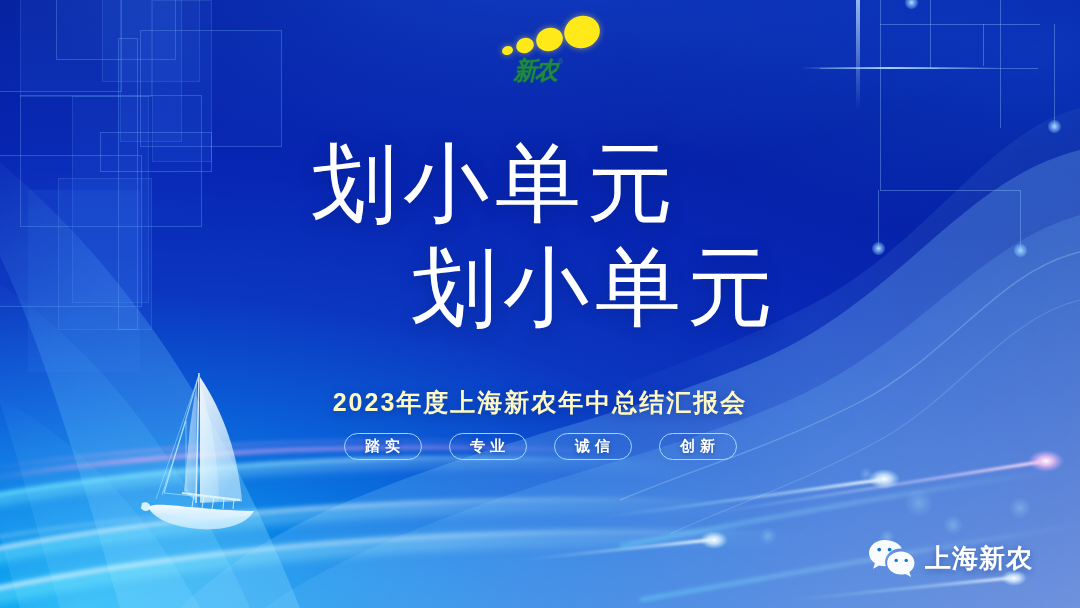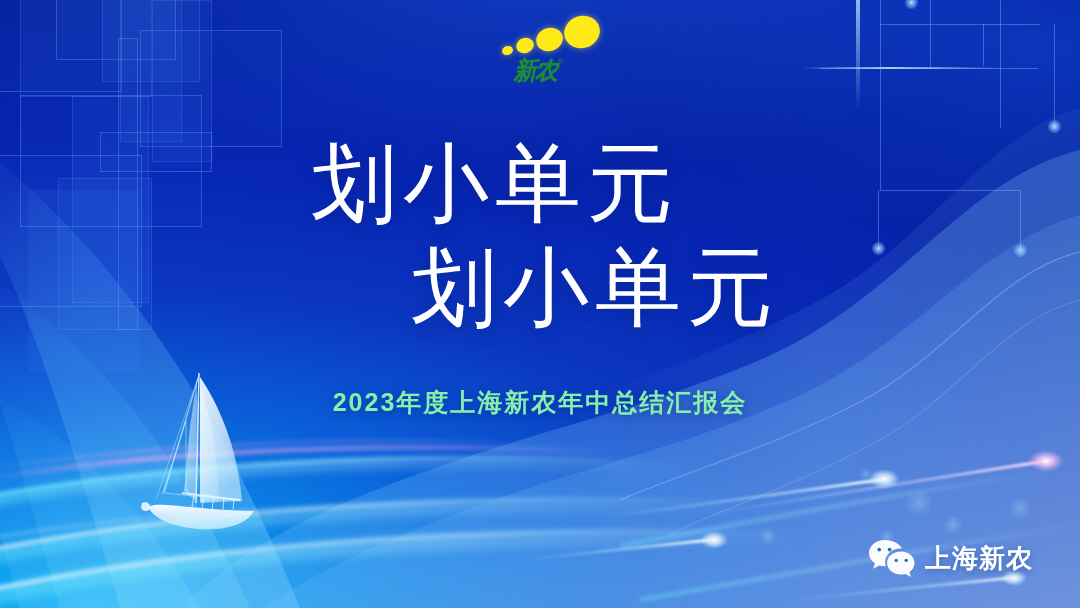--- a/index.html
+++ b/index.html
@@ -127,21 +127,21 @@
     white-space: nowrap;
   }
   .title-line.l1 { margin-left: -90px; }
   .title-line.l2 { margin-left: 110px; margin-top: 18px; }
 
   .subtitle {
     position: absolute;
     left: 0; right: 0;
     top: 386px;
     text-align: center;
-    color: #86efac;
+    color: #fef9c3;
     font-size: 25px;
     font-weight: 700;
     letter-spacing: 2px;
     text-shadow: 0 2px 10px rgba(0,30,110,0.4);
   }
 
   .tags {
     position: absolute;
     left: 0; right: 0;
     top: 433px;
@@ -417,20 +417,26 @@
     <div class="logo-reg">®</div>
   </div>
 
   <div class="title-block">
     <div class="title-line l1">划小单元</div>
     <div class="title-line l2">划小单元</div>
   </div>
 
   <div class="subtitle">2023年度上海新农年中总结汇报会</div>
 
+  <div class="tags">
+    <div class="tag">踏实</div>
+    <div class="tag">专业</div>
+    <div class="tag">诚信</div>
+    <div class="tag">创新</div>
+  </div>
 
   <div class="wechat">
     <svg width="48" height="40" viewBox="0 0 48 40">
       <g fill="#ffffff" fill-opacity="0.97">
         <path d="M16.5 2 C7.9 2 1 7.8 1 15 C1 19.1 3.3 22.8 6.9 25.2 L5.1 30.7 L11.3 27.5 C12.9 27.9 14.7 28.2 16.5 28.2 C17 28.2 17.4 28.1 17.9 28.1 C17.4 26.8 17.1 25.4 17.1 24 C17.1 16.5 24.1 10.5 32.6 10.5 C33 10.5 33.4 10.5 33.8 10.6 C32 5.6 24.9 2 16.5 2 Z"></path>
         <path d="M33 13.4 C25.3 13.4 19.1 18.6 19.1 25 C19.1 31.4 25.3 36.6 33 36.6 C34.6 36.6 36.1 36.4 37.5 36 L43 39 L41.4 34.1 C44.5 32 46.5 28.7 46.5 25 C46.5 18.6 40.4 13.4 33 13.4 Z"></path>
       </g>
       <g fill="#1577c4">
         <circle cx="11.2" cy="11.6" r="1.9"></circle>
         <circle cx="21.6" cy="11.6" r="1.9"></circle>

